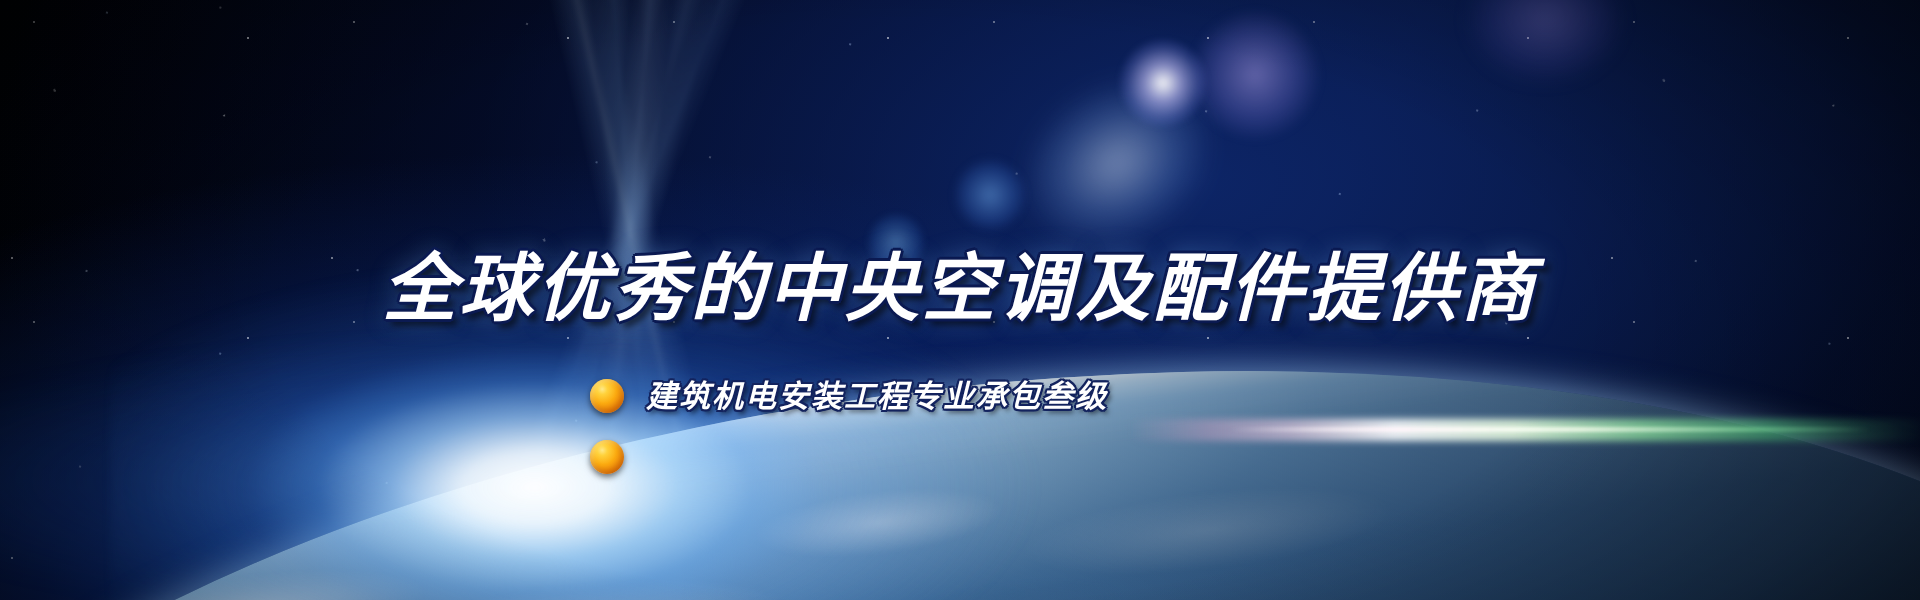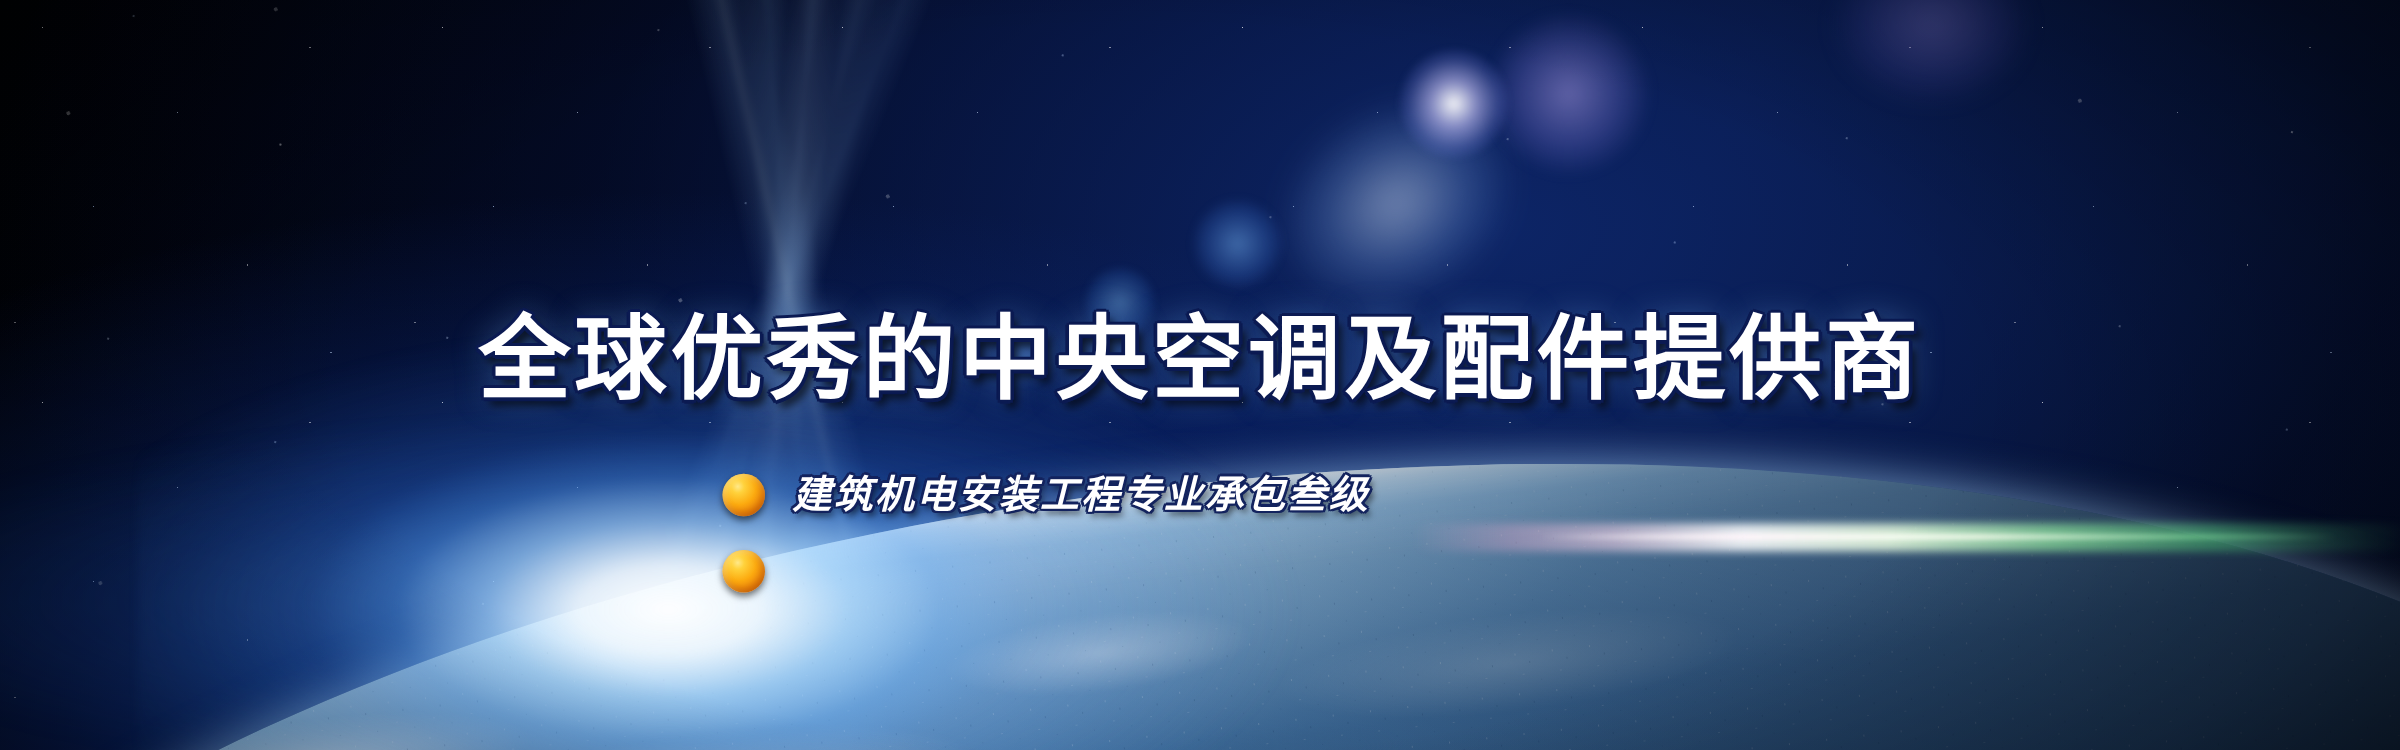--- a/index.html
+++ b/index.html
@@ -189,20 +189,21 @@
     pointer-events:none;
   }
 
   .headline{
     position:absolute;
     left:0; top:248px; width:1920px;
     text-align:center;
     font-size:74px;
     line-height:80px;
     font-weight:bold;
+    font-style:italic;
     letter-spacing:3px;
     color:#ffffff;
     white-space:nowrap;
     text-shadow:
       -2px -2px 0 #0b1a52, 2px -2px 0 #0b1a52, -2px 2px 0 #0b1a52, 2px 2px 0 #0b1a52,
       -3px 0 0 #0b1a52, 3px 0 0 #0b1a52, 0 -3px 0 #0b1a52, 0 3px 0 #0b1a52,
       5px 6px 7px rgba(0,0,0,.70),
       0 0 26px rgba(120,185,255,.45);
     pointer-events:auto;
   }
@@ -212,20 +213,21 @@
     left:578px; top:378px;
     display:flex;
     flex-direction:column;
     gap:26px;
     pointer-events:auto;
   }
   .bullet{
     display:flex;
     align-items:center;
     gap:22px;
+    margin-left:12px;
   }
   .bullet-dot{
     flex:0 0 auto;
     width:34px; height:34px;
     border-radius:50%;
     background:
       radial-gradient(circle at 36% 30%, #ffe98a 0%, #ffd23c 16%, #fcab10 45%, #f2890a 70%, #d96a05 88%, #b95404 100%);
     box-shadow:
       0 3px 6px rgba(0,0,0,.55),
       inset -2px -3px 6px rgba(150,60,0,.45),

